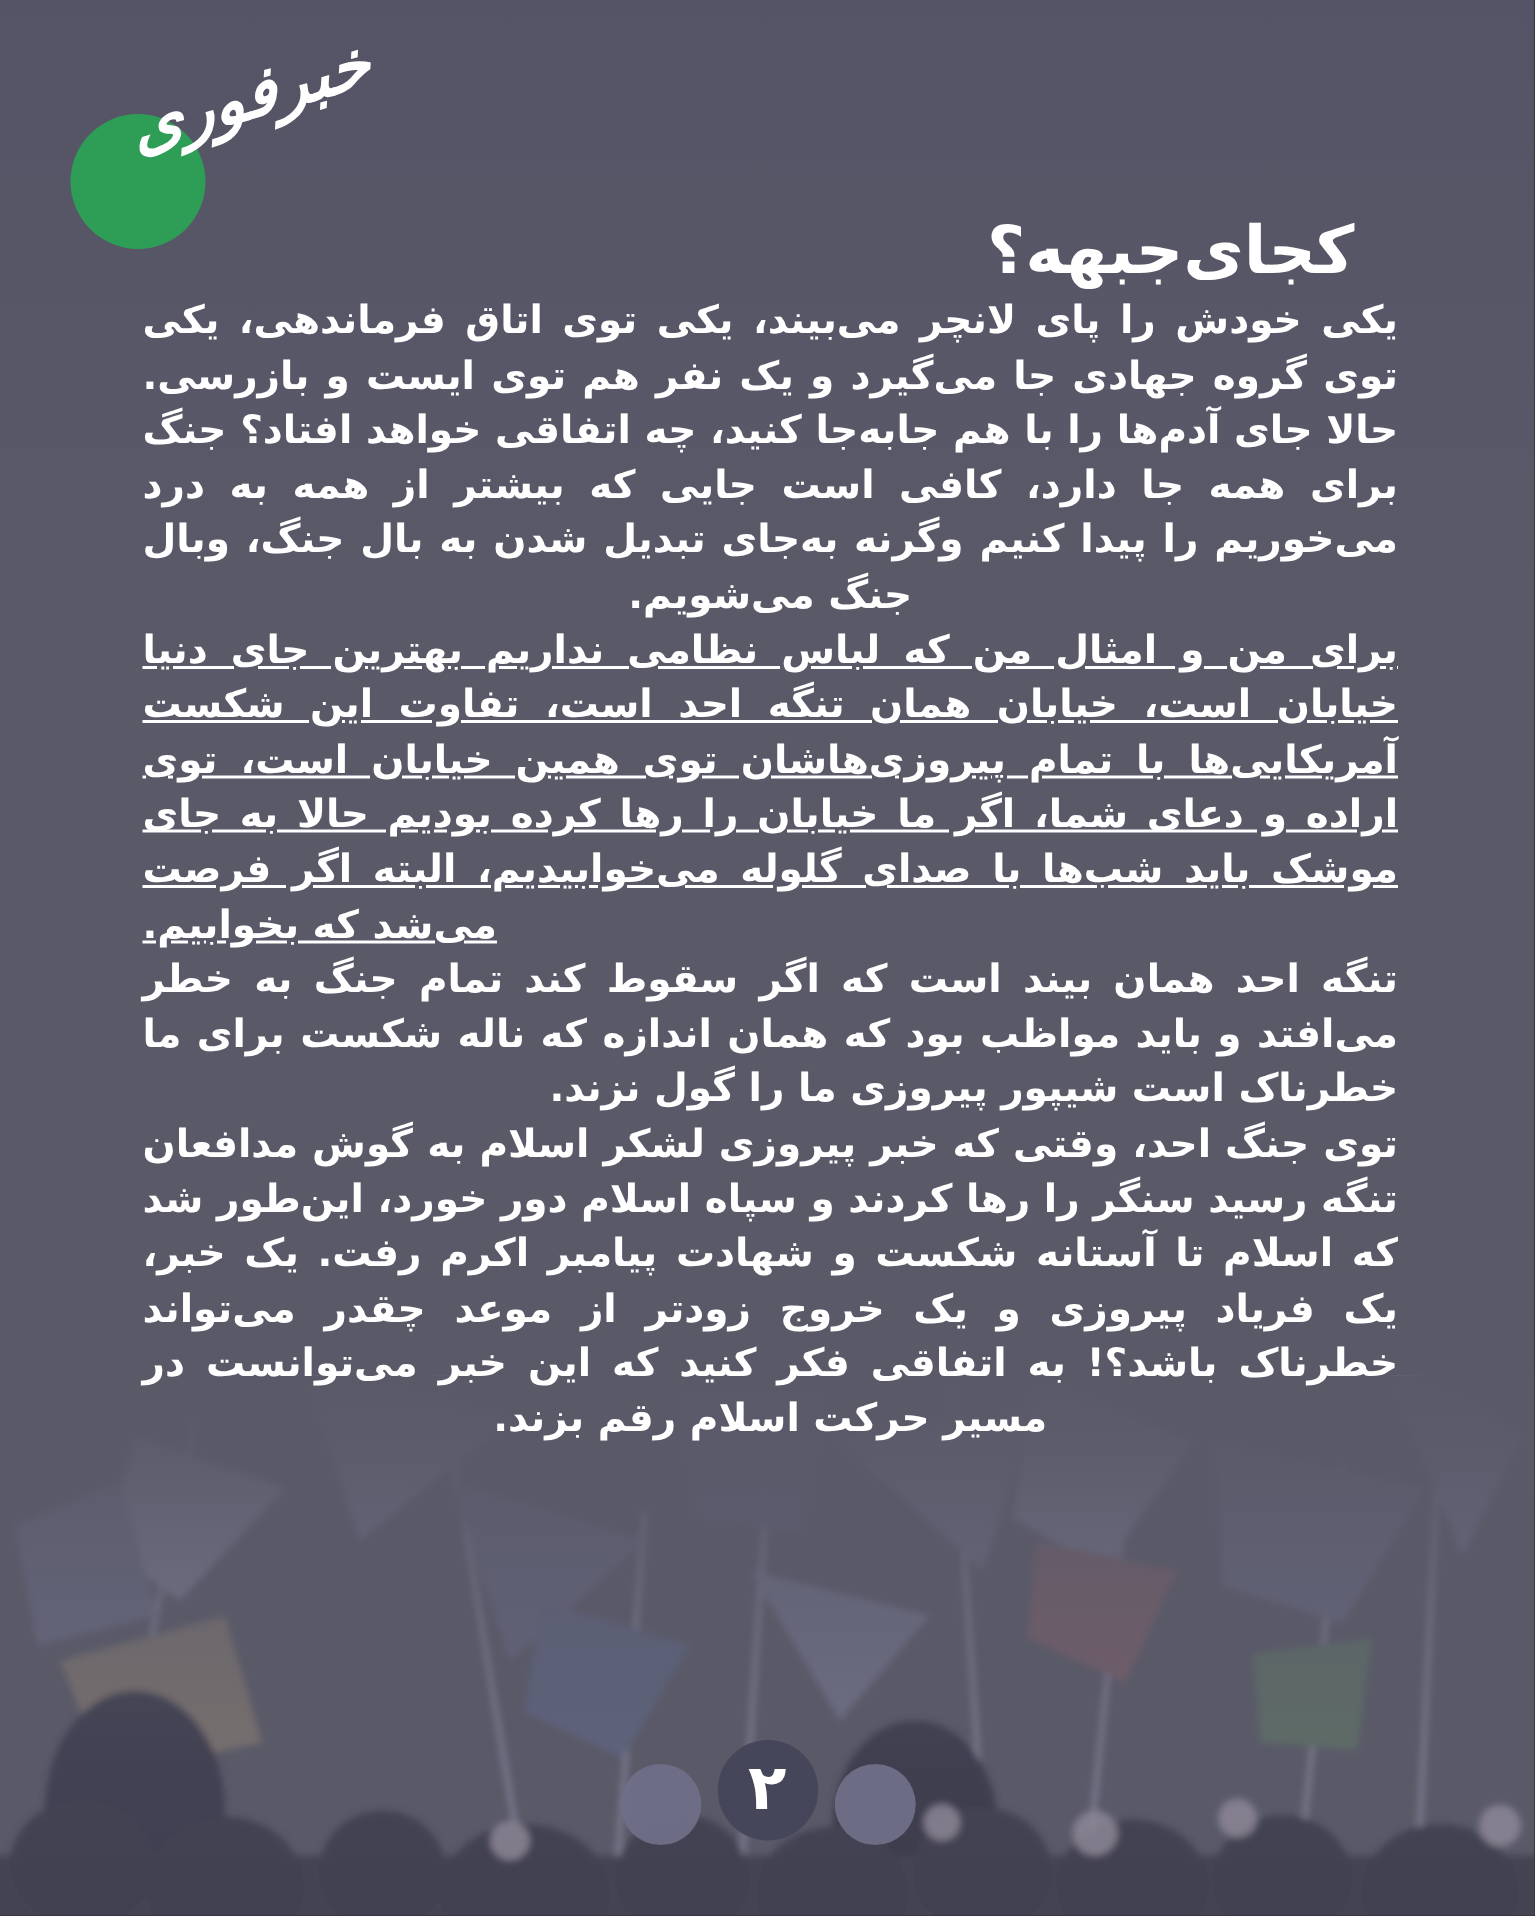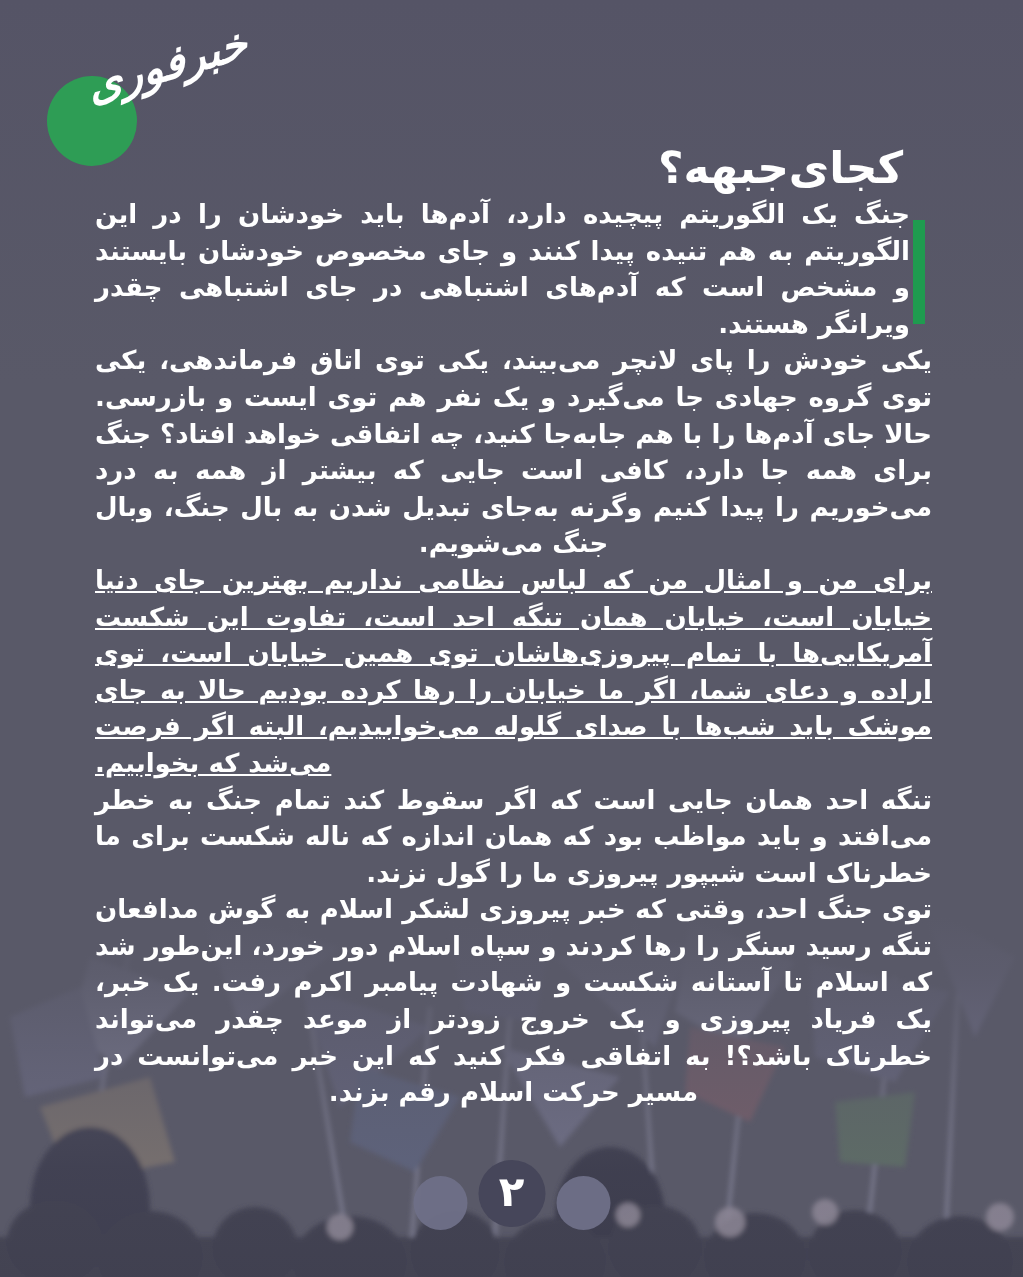--- a/index.html
+++ b/index.html
@@ -160,27 +160,23 @@
   </div>
 
   <div class="logo">
     <div class="logo-circle"></div>
     <div class="logo-script">خبرفوری</div>
   </div>
 
   <h1 class="title">کجای‌جبهه؟</h1>
 
   <div class="body-text">
-    <div class="p-first-wrap">
-      <span class="accent-bar"></span>
-      <p class="para last-right">جنگ یک الگوریتم پیچیده دارد، آدم‌ها باید خودشان را در این الگوریتم به هم تنیده پیدا کنند و جای مخصوص خودشان بایستند و مشخص است که آدم‌های اشتباهی در جای اشتباهی چقدر ویرانگر هستند.</p>
-    </div>
     <p class="para last-center">یکی خودش را پای لانچر می‌بیند، یکی توی اتاق فرماندهی، یکی توی گروه جهادی جا می‌گیرد و یک نفر هم توی ایست و بازرسی. حالا جای آدم‌ها را با هم جابه‌جا کنید، چه اتفاقی خواهد افتاد؟ جنگ برای همه جا دارد، کافی است جایی که بیشتر از همه به درد می‌خوریم را پیدا کنیم وگرنه به‌جای تبدیل شدن به بال جنگ، وبال جنگ می‌شویم.</p>
     <p class="para last-left">برای من و امثال من که لباس نظامی نداریم بهترین جای دنیا خیابان است، خیابان همان تنگه احد است، تفاوت این شکست آمریکایی‌ها با تمام پیروزی‌هاشان توی همین خیابان است، توی اراده و دعای شما، اگر ما خیابان را رها کرده بودیم حالا به جای موشک باید شب‌ها با صدای گلوله می‌خوابیدیم، البته اگر فرصت می‌شد که بخوابیم.</p>
-    <p class="para last-right">تنگه احد همان جایی است که اگر سقوط کند تمام جنگ به خطر می‌افتد و باید مواظب بود که همان اندازه که ناله شکست برای ما خطرناک است شیپور پیروزی ما را گول نزند.</p>
+    <p class="para last-right">تنگه احد همان بیند است که اگر سقوط کند تمام جنگ به خطر می‌افتد و باید مواظب بود که همان اندازه که ناله شکست برای ما خطرناک است شیپور پیروزی ما را گول نزند.</p>
     <p class="para last-center">توی جنگ احد، وقتی که خبر پیروزی لشکر اسلام به گوش مدافعان تنگه رسید سنگر را رها کردند و سپاه اسلام دور خورد، این‌طور شد که اسلام تا آستانه شکست و شهادت پیامبر اکرم رفت. یک خبر، یک فریاد پیروزی و یک خروج زودتر از موعد چقدر می‌تواند خطرناک باشد؟! به اتفاقی فکر کنید که این خبر می‌توانست در مسیر حرکت اسلام رقم بزند.</p>
   </div>
 
   <div class="pagination">
     <span class="dot side"></span>
     <span class="dot current">
       <span>۲</span>
     </span>
     <span class="dot side"></span>
   </div>

